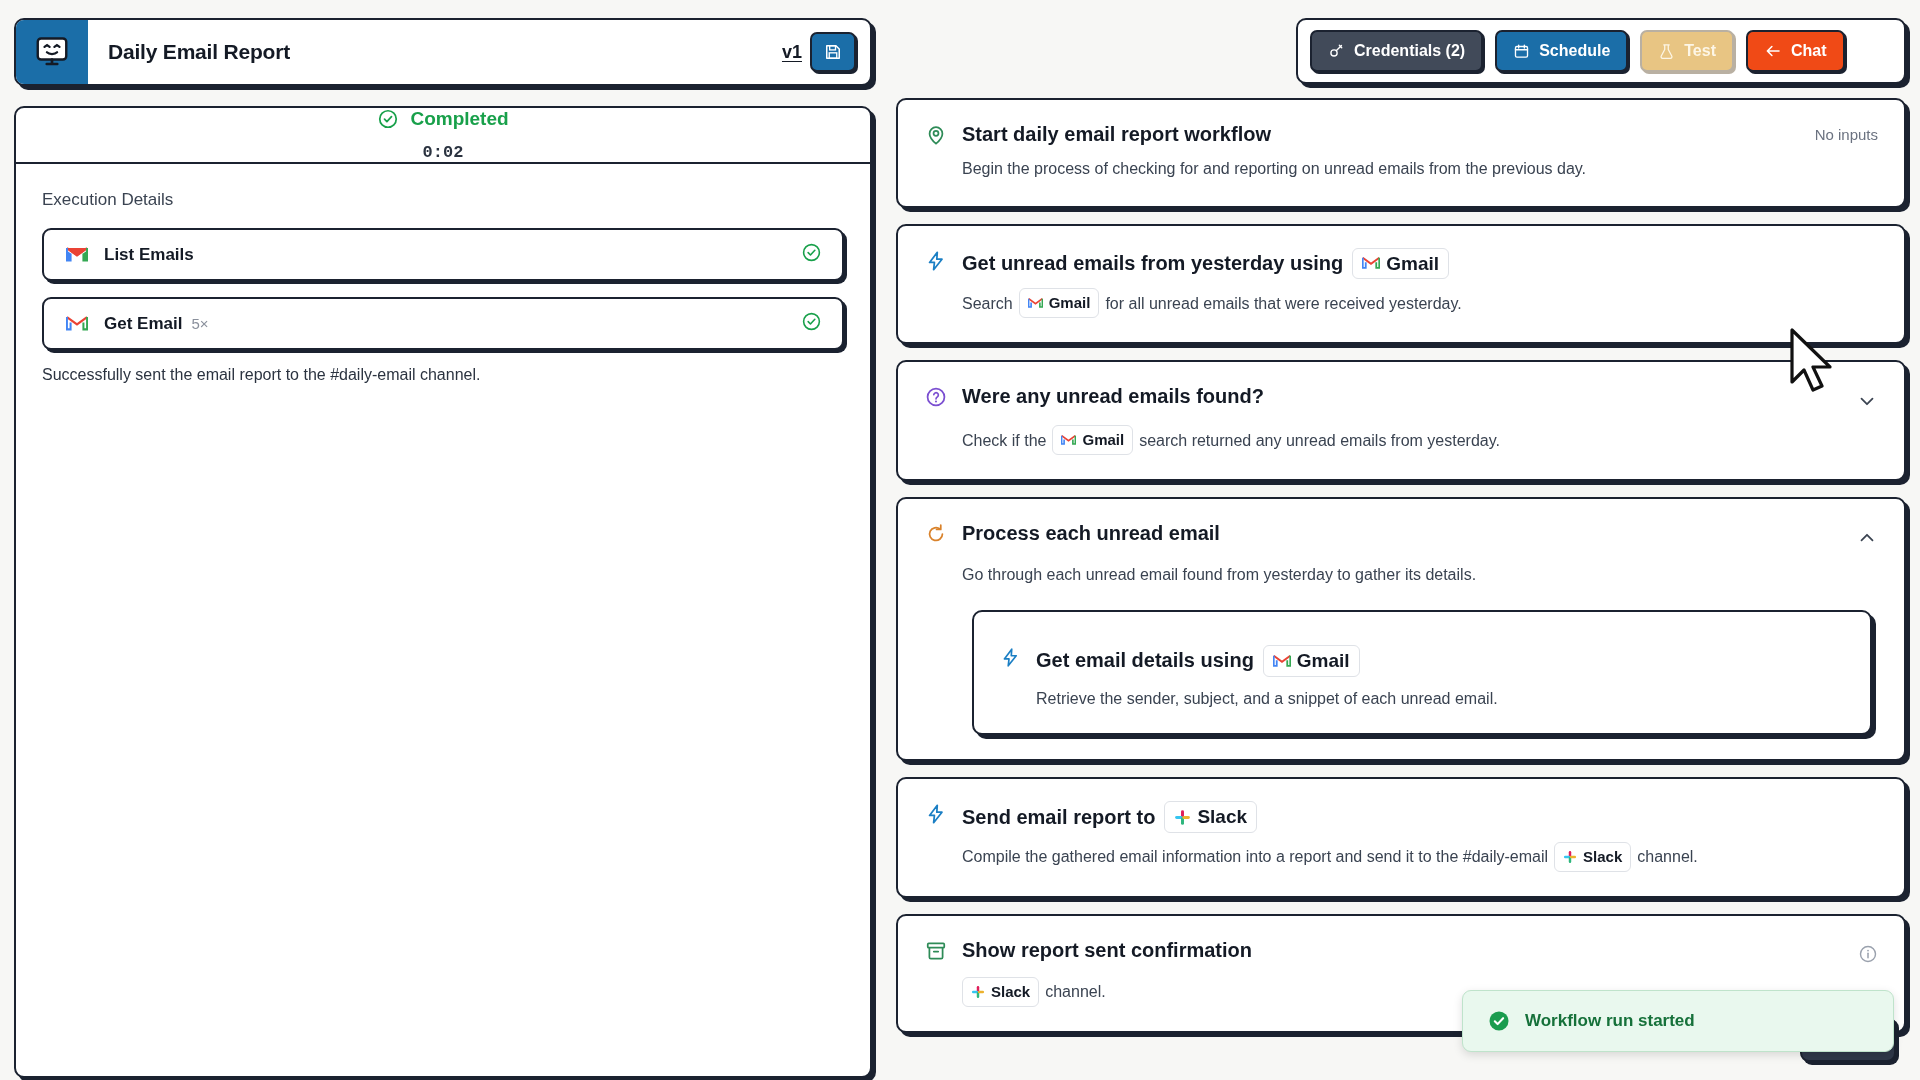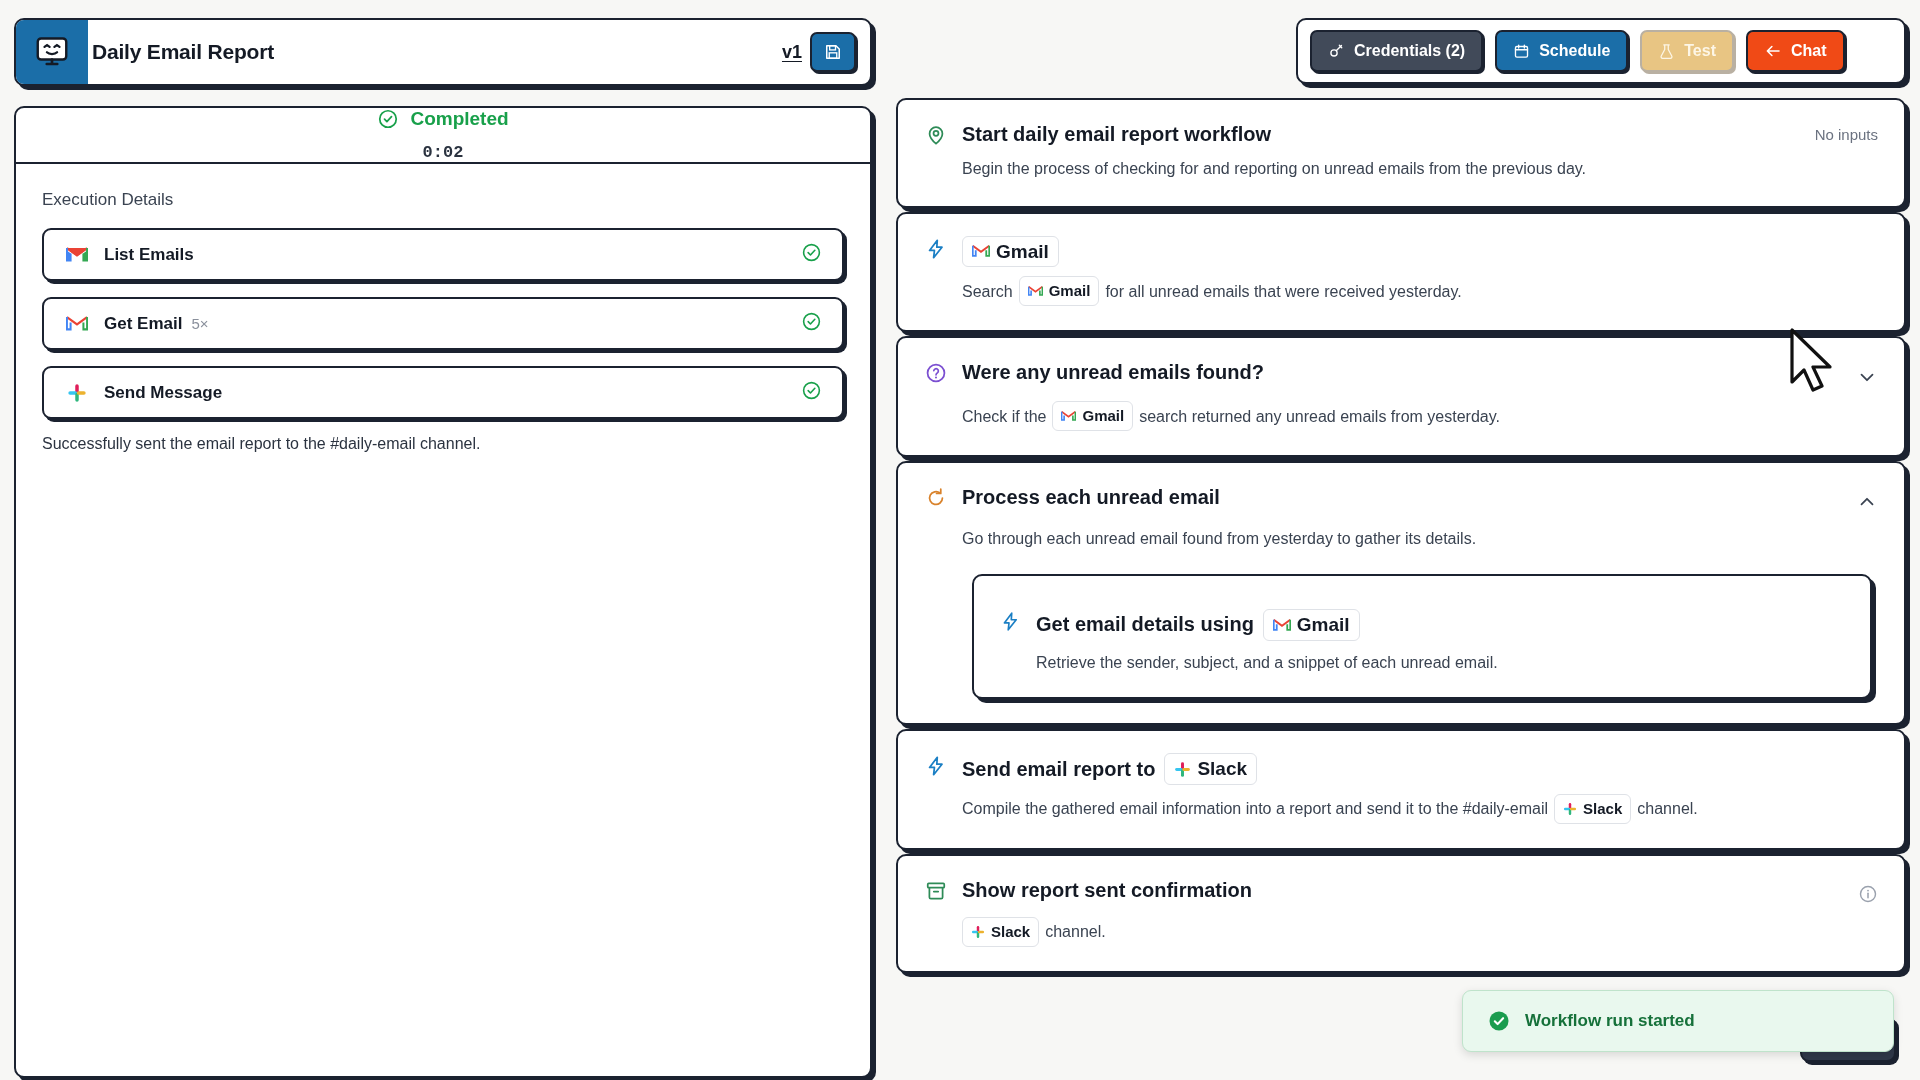--- a/index.html
+++ b/index.html
@@ -27,21 +27,21 @@
     height:68px; overflow:hidden; padding:0;
   }
   .logo-tile {
     width:72px; background:#1b6ea8;
     display:flex; align-items:center; justify-content:center;
     flex:0 0 72px;
   }
   .logo-mon { width:36px; }
   .title-txt {
     flex:1; display:flex; align-items:center;
-    padding-left:4px; font-size:21px; font-weight:bold; color:#141a25;
+    padding-left:20px; font-size:21px; font-weight:bold; color:#141a25;
     letter-spacing:-0.2px;
   }
   .title-right { display:flex; align-items:center; gap:8px; padding-right:14px; }
   .ver {
     font-size:18px; font-weight:bold; color:#141a25;
     text-decoration:underline; text-underline-offset:3px; cursor:pointer;
   }
   .save-btn {
     width:46px; height:40px; background:#1b6ea8;
     border:2.5px solid #1b2230; border-radius:7px;
@@ -87,21 +87,21 @@
     height:42px; display:flex; align-items:center; gap:9px;
     padding:0 16px; border:2.5px solid #1b2230; border-radius:7px;
     font-size:16px; font-weight:bold; box-shadow:2px 2px 0 #1b2230;
     cursor:pointer; white-space:nowrap;
   }
   .tb-cred { background:#414a59; color:#fff; }
   .tb-sched{ background:#1b6ea8; color:#fff; }
   .tb-test { background:#e8c583; color:#fdf6e6; border-color:#b9b0a2; box-shadow:2px 2px 0 #b9b0a2; }
   .tb-chat { background:#f04a16; color:#fff; }
 
-  .steps { margin-top:14px; display:flex; flex-direction:column; gap:4px; }
+  .steps { margin-top:14px; display:flex; flex-direction:column; gap:16px; }
   .step { padding:22px 26px 24px 26px; position:relative; }
   .step-head { display:flex; align-items:flex-start; gap:14px; }
   .step-ico { width:24px; flex:0 0 24px; margin-top:2px; display:flex; justify-content:center; }
   .step-title {
     font-size:20px; font-weight:bold; color:#141a25;
     display:flex; align-items:center; flex-wrap:wrap; gap:9px; line-height:1.25;
   }
   .step-desc {
     margin-top:9px; margin-left:38px; font-size:16px; color:#3a4351;
     display:flex; align-items:center; flex-wrap:wrap; gap:6px; line-height:1.6;
@@ -220,38 +220,20 @@
           <span class="ei-label">Get Email</span>
           <span class="ei-count">5×</span>
           <span class="ei-ok">
             <svg width="21" height="21" viewBox="0 0 24 24">
               <circle cx="12" cy="12" r="9" fill="none" stroke="#18a04a" stroke-width="1.8"></circle>
               <path d="M8.2 12.2l2.6 2.6 5-5.4" fill="none" stroke="#18a04a" stroke-width="1.8" stroke-linecap="round" stroke-linejoin="round"></path>
             </svg>
           </span>
         </div>
 
-        <div class="exec-item">
-          <span class="ei-icon">
-            <svg width="20" height="20" viewBox="0 0 24 24">
-              <rect x="9.9" y="1.6" width="4.2" height="10.6" rx="2.1" fill="#e01e5a"></rect>
-              <rect x="1.6" y="9.9" width="10.6" height="4.2" rx="2.1" fill="#36c5f0"></rect>
-              <rect x="9.9" y="11.8" width="4.2" height="10.6" rx="2.1" fill="#2eb67d"></rect>
-              <rect x="11.8" y="9.9" width="10.6" height="4.2" rx="2.1" fill="#ecb22e"></rect>
-            </svg>
-          </span>
-          <span class="ei-label">Send Message</span>
-          <span class="ei-count"></span>
-          <span class="ei-ok">
-            <svg width="21" height="21" viewBox="0 0 24 24">
-              <circle cx="12" cy="12" r="9" fill="none" stroke="#18a04a" stroke-width="1.8"></circle>
-              <path d="M8.2 12.2l2.6 2.6 5-5.4" fill="none" stroke="#18a04a" stroke-width="1.8" stroke-linecap="round" stroke-linejoin="round"></path>
-            </svg>
-          </span>
-        </div>
 
         <div class="exec-note">Successfully sent the email report to the #daily-email channel.</div>
       </div>
     </div>
   </div>
 
   <div class="right-col">
 
     <div class="nb toolbar">
       <div class="tb-btn tb-cred">
@@ -304,20 +286,21 @@
       </div>
 
       <div class="nb step">
         <div class="step-head">
           <span class="step-ico">
             <svg width="22" height="22" viewBox="0 0 24 24">
               <path d="M13.4 2.5L5 13.6h5.3L9.4 21.5 18.5 10h-5.6z" fill="none" stroke="#1b7fc4" stroke-width="1.9" stroke-linejoin="round"></path>
             </svg>
           </span>
           <div class="step-title">
+            <span>Get unread emails from yesterday using</span>
             <span class="chip chip-lg">
               <svg width="18" height="14" viewBox="0 0 24 18">
                 <path d="M1 2l11 8L23 2" fill="none" stroke="#ea4335" stroke-width="2.6"></path>
                 <path d="M1 2v13.4h4V8" fill="none" stroke="#4285f4" stroke-width="2.4"></path>
                 <path d="M23 2v13.4h-4V8" fill="none" stroke="#34a853" stroke-width="2.4"></path>
               </svg>
               <span>Gmail</span>
             </span>
           </div>
         </div>

